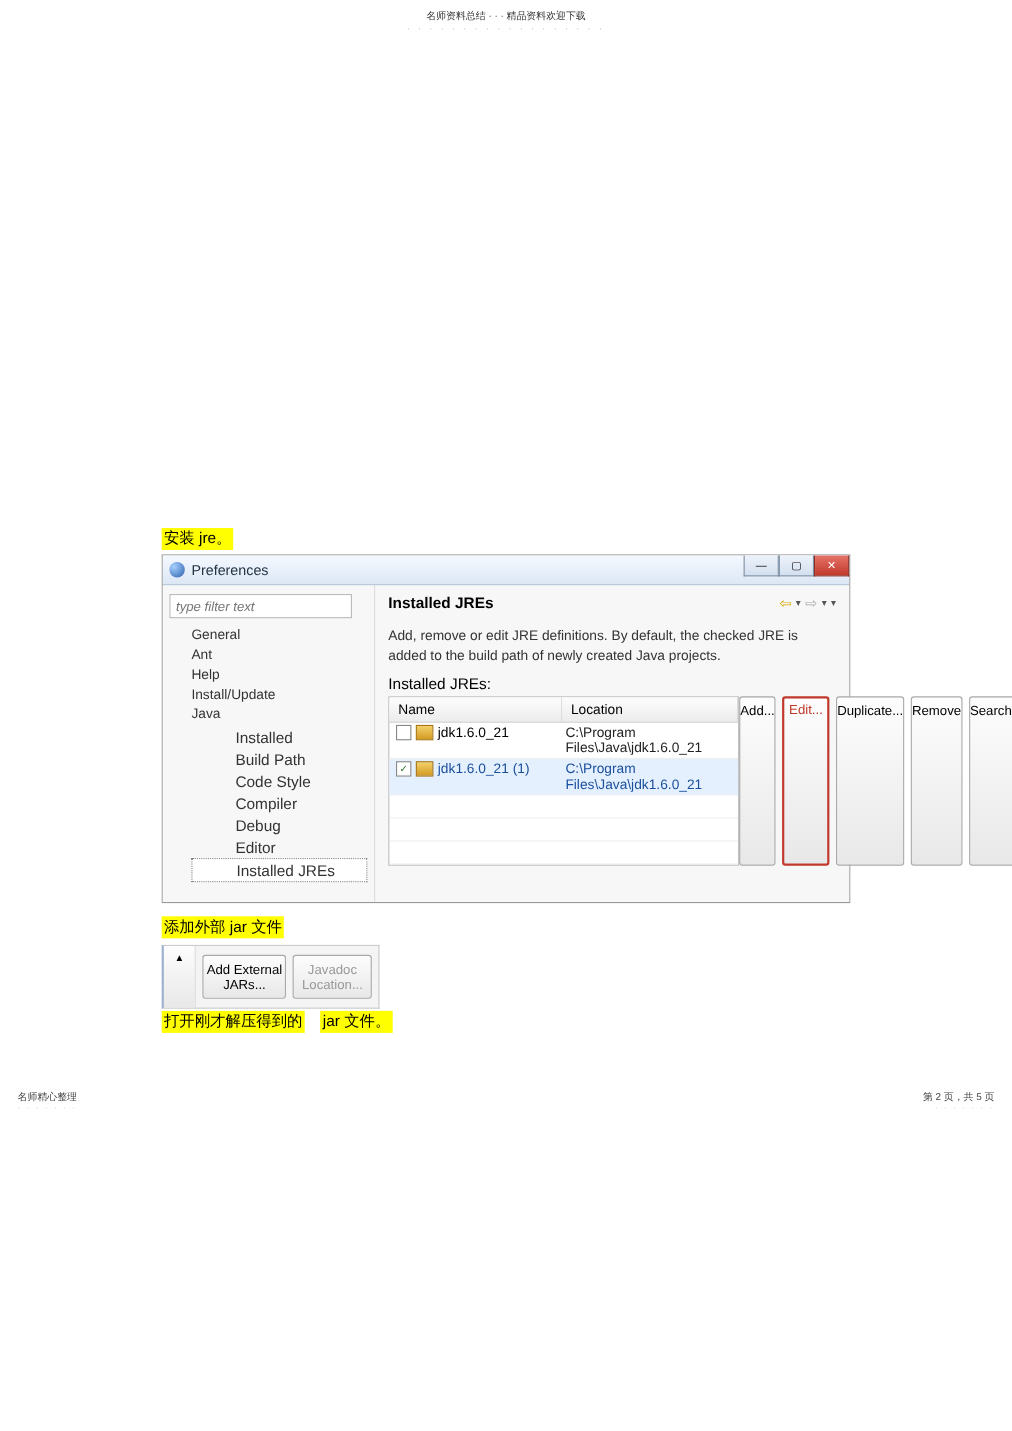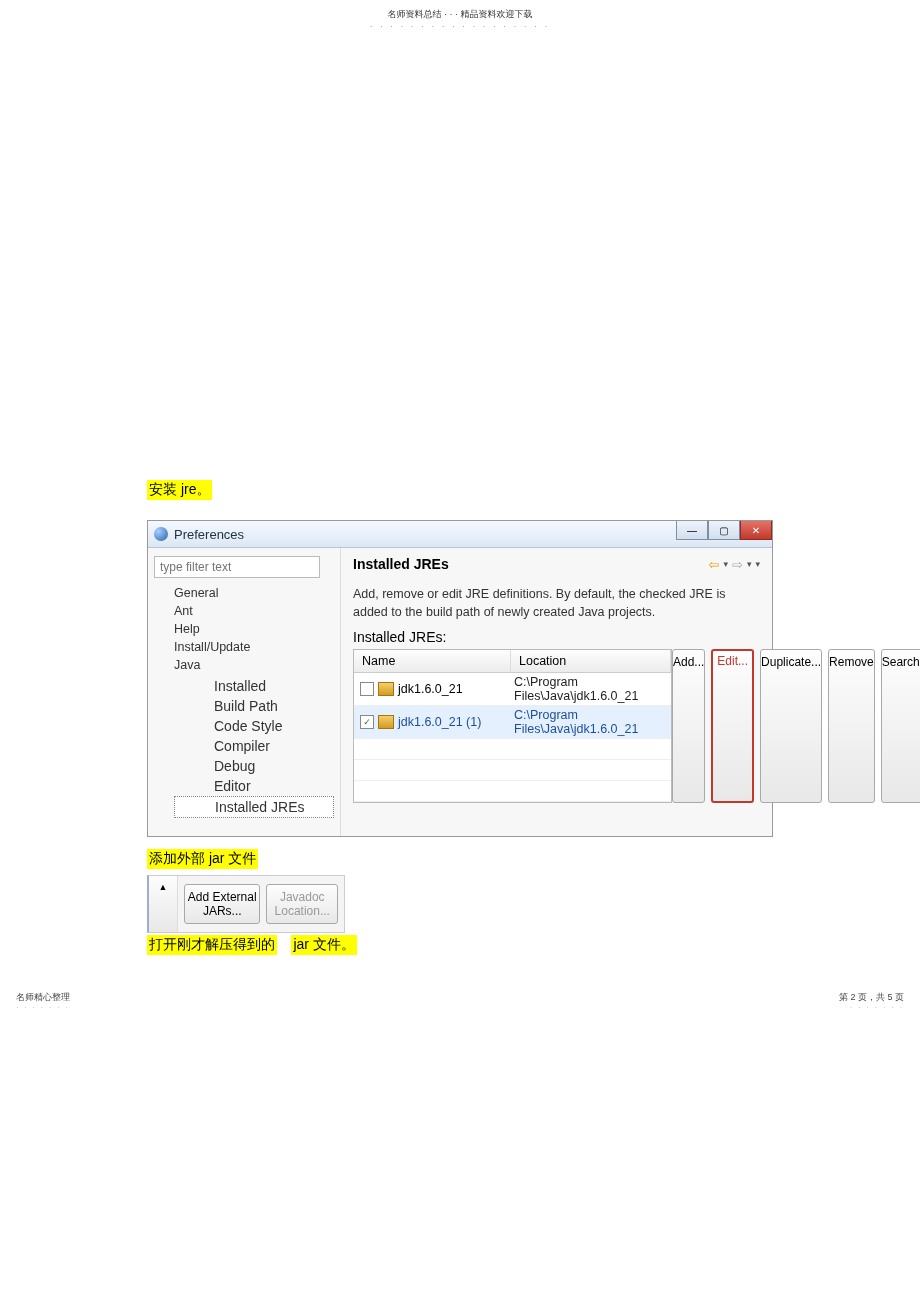--- a/index.html
+++ b/index.html
@@ -1,51 +1,51 @@
 <!DOCTYPE html>
 <html><head>
 <meta charset="utf-8">
 <style>
 body{margin:0;font-family:"Microsoft YaHei",Tahoma,sans-serif;background:#fff;color:#000}
 .page{width:920px;height:1029px;position:relative}
 .hdr{text-align:center;font-size:9px;padding-top:8px;color:#333}
 .hdr .dots{letter-spacing:3px;color:#888;font-size:7px;margin-top:2px}
 .content{position:absolute;left:147px;top:480px;right:147px}
 .hl{background:#ff0;padding:1px 2px;display:inline-block;font-size:14px}
-.dlg{margin-top:20px;border:1px solid #999;background:linear-gradient(#fafcff,#e8f0fa)}
+.dlg{margin-top:4px;border:1px solid #999;background:linear-gradient(#fafcff,#e8f0fa)}
 .tbar{height:26px;display:flex;align-items:center;background:linear-gradient(#f5f9ff,#dce7f5);border-bottom:1px solid #b5c5d8;position:relative;padding:0 6px}
 .eicon{width:14px;height:14px;border-radius:50%;background:radial-gradient(circle at 30% 30%,#a6d0ff,#2a5fab);margin-right:6px}
 .ttxt{font-size:13px;color:#234}
 .wctrl{position:absolute;right:0;top:0;display:flex}
 .wbtn{width:30px;height:18px;border:1px solid #7d8fa3;border-top:none;display:flex;align-items:center;justify-content:center;font-size:10px;background:linear-gradient(#eef3fb,#d3dfef)}
 .wbtn.cl{background:linear-gradient(#e57369,#c1392b);color:#fff;border-color:#8f2c21}
 .body{display:flex;background:#f7f7f7}
 .side{width:180px;padding:8px 6px 12px;border-right:1px solid #ddd}
-.flt{width:154px;font-size:12px;color:#777;border:1px solid #bbb;padding:3px 5px;background:#fff;}
+.flt{width:154px;font-size:12px;color:#777;border:1px solid #bbb;padding:3px 5px;background:#fff;font-style:italic}
 .tree{font-size:12.5px;color:#333;margin-top:6px}
 .tree div{padding:2px 0 2px 20px}
 .tree .sub div{padding-left:40px}
 .tree .sel{border:1px dotted #888;background:#fff}
 .main{flex:1;padding:8px 12px 12px}
 .mh{display:flex;align-items:center;justify-content:space-between}
 .mh b{font-size:14px}
 .nav{display:flex;gap:4px;align-items:center}
 .nicon{font-size:13px}
 .yb{color:#d9a500}
 .gr{color:#aaa}
 .dn{font-size:9px;color:#555}
 .desc{font-size:12.5px;color:#333;margin:14px 0 8px;line-height:1.4}
 .sub{font-size:14px;margin-bottom:4px}
 .row{display:flex;}
 .tbl{flex:1;border:1px solid #bbb;background:#fff}
 .th{display:flex;background:linear-gradient(#fdfdfd,#ececec);border-bottom:1px solid #ccc}
 .th div{padding:4px 8px;font-size:12.5px;border-right:1px solid #ddd}
 .th .c1{width:140px}.th .c2{flex:1}
 .tr{display:flex;border-bottom:1px solid #eee}
-.tr .c1{width:140px;padding:2px 6px;display:flex;align-items:center;gap:4px;font-size:12.5px}
+.tr .c1{width:140px;padding:2px 6px;display:flex;gap:4px;font-size:12.5px}
 .tr .c2{flex:1;padding:2px 8px;font-size:12.5px;color:#222}
 .tr.sel{background:#e5f0ff;color:#1a4f9c}
 .tr.sel .c2{color:#1a4f9c}
 .cb{width:12px;height:12px;border:1px solid #888;background:#fff;font-size:9px;display:flex;align-items:center;justify-content:center;color:#2a6f2a}
 .jicon{width:14px;height:12px;background:linear-gradient(#f4d06a,#d39b22);border:1px solid #a67410}
 .tbl .empty{height:20px;border-bottom:1px solid #eee}
 .btns{display:flex;flex-direction:row;gap:6px;width:88px}
 .wb{border:1px solid #a9a9a9;background:linear-gradient(#fdfdfd,#e8e8e8);padding:5px 0;font-size:12px;text-align:center;border-radius:3px}
 .wb.red{border:2px solid #c1392b;color:#c1392b;padding:3px 4px}
 .sec2{margin-top:12px}

